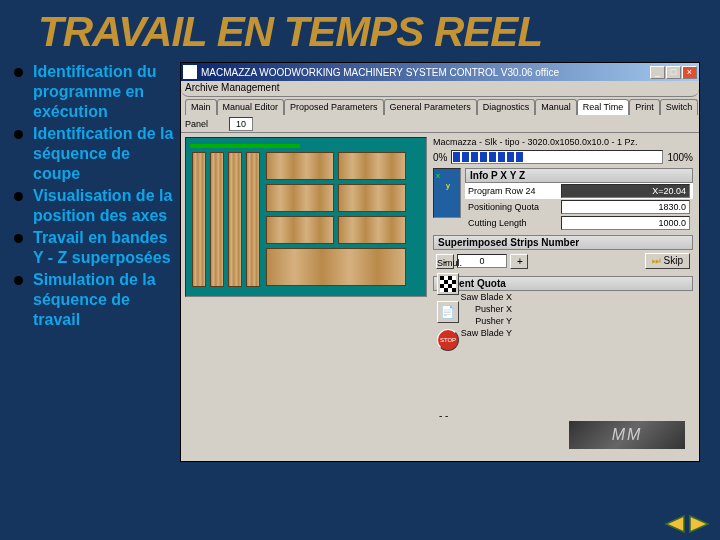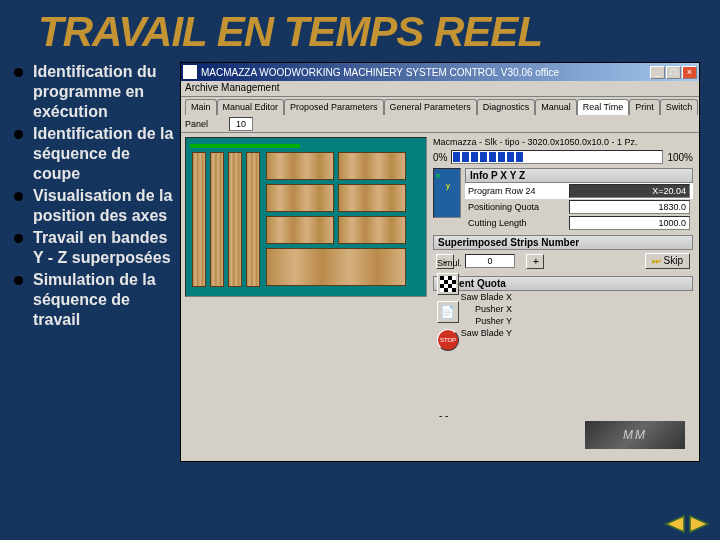--- a/index.html
+++ b/index.html
@@ -2,59 +2,59 @@
 <html><head>
 <meta charset="utf-8">
 <style>
   * { box-sizing: border-box; margin: 0; padding: 0; }
   body { width: 720px; height: 540px; background: #15355e; font-family: Arial, sans-serif; overflow: hidden; position: relative; }
   .slide-title { font-family: 'Arial Narrow', Arial, sans-serif; font-style: italic; font-weight: bold; font-size: 42px; color: #c49333; letter-spacing: -1px; padding: 8px 0 6px 38px; }
   .content { display: flex; }
   .bullets { width: 180px; padding-left: 14px; }
   .bullets li { list-style: none; display: flex; align-items: flex-start; margin-bottom: 2px; }
   .bullets .dot { width: 9px; height: 9px; background: #000; border-radius: 50%; margin: 6px 10px 0 0; flex-shrink: 0; }
-  .bullets .txt { color: #e5e5e5; font-weight: bold; font-size: 16px; line-height: 1.25; }
+  .bullets .txt { color: #0ea5e9; font-weight: bold; font-size: 16px; line-height: 1.25; }
   .screenshot { position: relative; width: 520px; height: 400px; background: #d4d0c8; border: 1px solid #000; font-size: 10px; font-family: Tahoma, sans-serif; }
   .titlebar { height: 18px; background: linear-gradient(to right, #0a246a, #a6caf0); color: #fff; display: flex; align-items: center; padding: 0 2px; }
   .titlebar .icon { width: 14px; height: 14px; background: #fff; margin-right: 4px; }
   .titlebar .ttxt { flex: 1; font-size: 10px; white-space: nowrap; overflow: hidden; }
   .winbtn { width: 15px; height: 13px; background: #d4d0c8; border: 1px solid #fff; border-right-color: #808080; border-bottom-color: #808080; margin-left: 1px; font-size: 9px; text-align: center; line-height: 11px; font-family: sans-serif; }
   .winbtn.close { background: #e05030; color: #fff; }
-  .menubar { height: 16px; padding: 1px 4px; font-size: 10px; border-bottom: 1px solid #808080; }
+  .menubar { height: 16px; padding: 1px 4px; font-size: 10px; border-bottom: 1px solid #808080; border-radius: 8px; }
   .tabbar { height: 18px; padding: 2px 9px 0 4px; display: flex; gap: 0; font-size: 9px; }
   .tab { padding: 2px 5px; background: #d4d0c8; border: 1px solid #808080; border-bottom: none; border-top-left-radius: 3px; border-top-right-radius: 3px; cursor: default; white-space: nowrap; }
   .tab.active { background: #fff; font-weight: normal; }
   .subbar { height: 18px; padding: 2px 4px; display: flex; align-items: center; gap: 21px; font-size: 9px; border-bottom: 1px solid #808080; }
   .inset { display: inline-block; background: #fff; border: 1px solid #808080; border-top-color: #404040; border-left-color: #404040; padding: 1px 6px; }
   .workarea { display: flex; height: calc(100% - 70px); }
   .leftpane { width: 250px; display: flex; flex-direction: column; }
   .diagram { height: 160px; background: #057e7e; margin: 4px; border: 1px inset #808080; position: relative; overflow: hidden; }
   .wood { position: absolute; background: linear-gradient(90deg, #b98a4a 0%, #d5b07f 20%, #b98a4a 40%, #d5b07f 60%, #b98a4a 80%, #d5b07f 100%); border: 1px solid #5a3b1a; }
   .greenbar { position: absolute; top: 6px; left: 4px; width: 110px; height: 4px; background: #00b000; }
   .lowerpane { flex: 1; background: #d4d0c8; margin: 0 4px 4px 4px; }
   .rightpane { flex: 1; padding: 4px 6px 4px 2px; }
   .progress { display: flex; align-items: center; gap: 4px; margin-bottom: 4px; }
   .progressbar { flex: 1; height: 14px; background: #fff; border: 1px inset #808080; position: relative; }
   .progressbar .seg { display: inline-block; width: 7px; height: 10px; margin: 1px; background: #1040c0; }
   .sectionhdr { background: linear-gradient(to bottom, #e0e0e0, #c8c8c8); border: 1px solid #808080; padding: 1px 4px; font-size: 10px; font-weight: bold; }
-  .row { display: flex; align-items: center; padding: 1px 3px; gap: 11px; }
+  .row { display: flex; align-items: center; padding: 1px 3px; gap: 3px; }
   .row .lbl { flex: 0 0 90px; font-size: 9px; text-align: left; }
   .row .val { background: #fff; border: 1px inset #808080; padding: 1px 3px; font-size: 9px; min-width: 45px; text-align: right; }
   .row .val.dark { background: #404040; color: #fff; }
   .row .val.flex { flex: 1; }
   .btn3d { display: inline-block; background: #d4d0c8; border: 1px solid #fff; border-right-color: #404040; border-bottom-color: #404040; padding: 1px 6px; font-size: 10px; text-align: center; cursor: default; }
   .iconcol { position: absolute; left: 256px; top: 210px; display: flex; flex-direction: column; gap: 6px; }
   .sidebtn { width: 22px; height: 22px; background: #d4d0c8; border: 1px solid #fff; border-right-color: #404040; border-bottom-color: #404040; display: flex; align-items: center; justify-content: center; }
   .sidebtn.stop { border-radius: 50%; background: #d03020; color: #fff; font-size: 6px; line-height: 1; }
   .sidebtn.flag svg { width: 16px; height: 16px; }
   .rawlbl { position: absolute; left: 256px; top: 195px; font-size: 9px; }
   .quotarow { display: flex; align-items: center; gap: 4px; padding: 1px 3px; }
   .navbtns { position: absolute; bottom: 6px; right: 8px; display: flex; gap: 2px; }
   .navbtns svg { width: 24px; height: 20px; cursor: pointer; }
-  .logo { position: absolute; right: 14px; bottom: 12px; width: 100px; height: 28px; background: linear-gradient(135deg, #333 0%, #666 50%, #333 100%); display: flex; align-items: center; justify-content: center; color: #ccc; font-style: italic; font-size: 12px; letter-spacing: 2px; }
+  .logo { position: absolute; right: 14px; bottom: 12px; width: 116px; height: 28px; background: linear-gradient(135deg, #333 0%, #666 50%, #333 100%); display: flex; align-items: center; justify-content: center; color: #ccc; font-style: italic; font-size: 16px; letter-spacing: 2px; }
 </style>
 </head>
 <body>
 
 <div class="slide-title">TRAVAIL EN TEMPS REEL</div>
 
 <div class="content">
   <ul class="bullets">
     <li>
         <span class="dot"></span>

